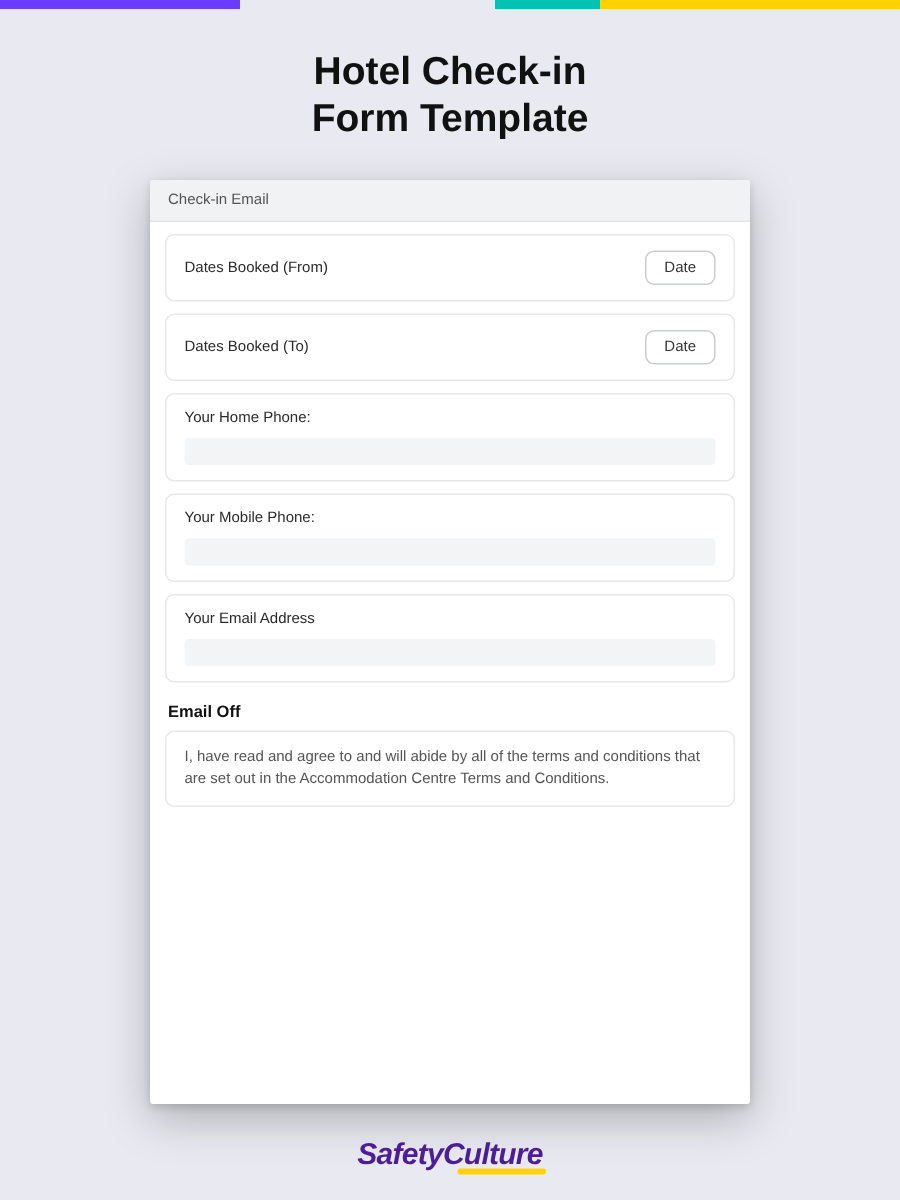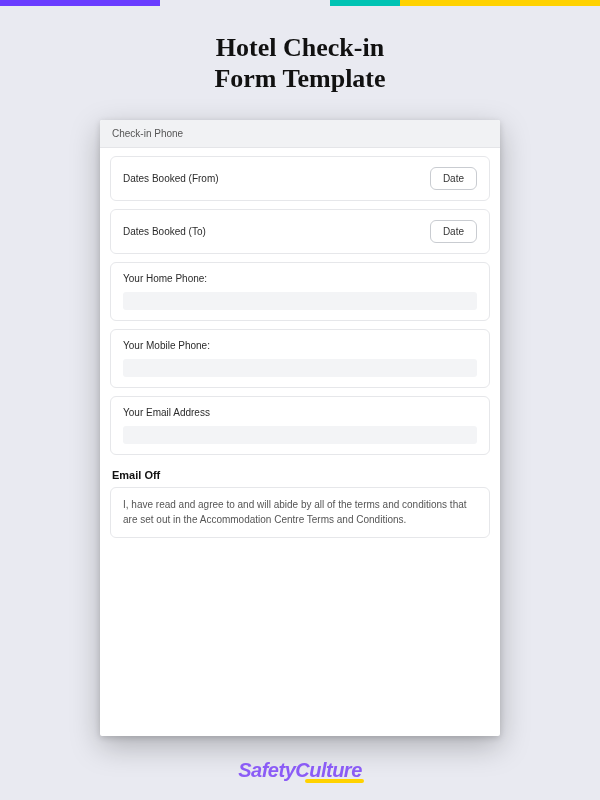--- a/index.html
+++ b/index.html
@@ -20,21 +20,20 @@
   .seg.teal   { background: #00c3b3; flex: 0 0 70px; }
   .seg.yellow { background: #ffd200; flex: 1; }
 
   .page-title {
     text-align: center;
     padding-top: 32px;
     font-weight: 800;
     font-size: 26px;
     line-height: 1.2;
     color: #111;
-    font-family: Liberation Serif, serif;
   }
 
   .sheet {
     position: absolute;
     left: 100px; right: 100px;
     top: 120px; bottom: 64px;
     background: #fff;
     box-shadow: 0 10px 30px rgba(0,0,0,0.25), 0 2px 6px rgba(0,0,0,0.15);
     border-radius: 2px;
     overflow: hidden;
@@ -108,21 +107,21 @@
     position: absolute;
     left: 0; right: 0; bottom: 18px;
     text-align: center;
   }
   .brand-word {
     display: inline-block;
     font-weight: 800;
     font-style: italic;
     font-size: 20px;
     letter-spacing: -0.5px;
-    color: #8b5cf6;
+    color: #4c1d95;
     position: relative;
   }
   .brand-word::after {
     content: "";
     position: absolute;
     left: 54%; right: -2px; bottom: -1px;
     height: 4px;
     background: #ffd200;
     border-radius: 2px;
     z-index: -1;
@@ -137,21 +136,21 @@
   <div class="seg teal"></div>
   <div class="seg yellow"></div>
 </div>
 
 <h1 class="page-title">
   <span>Hotel Check-in</span><br>
   <span>Form Template</span>
 </h1>
 
 <div class="sheet">
-  <div class="sheet-header">Check-in Phone</div>
+  <div class="sheet-header">Check-in Email</div>
   <div class="sheet-body">
 
     <div class="card">
       <div class="card-row">
         <div class="card-label">Dates Booked (From)</div>
         <button class="pill-btn" type="button">Date</button>
       </div>
     </div>
 
     <div class="card">

